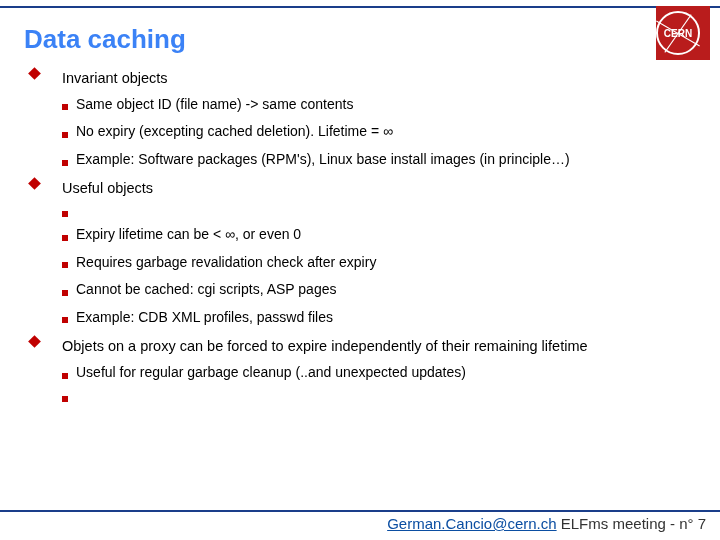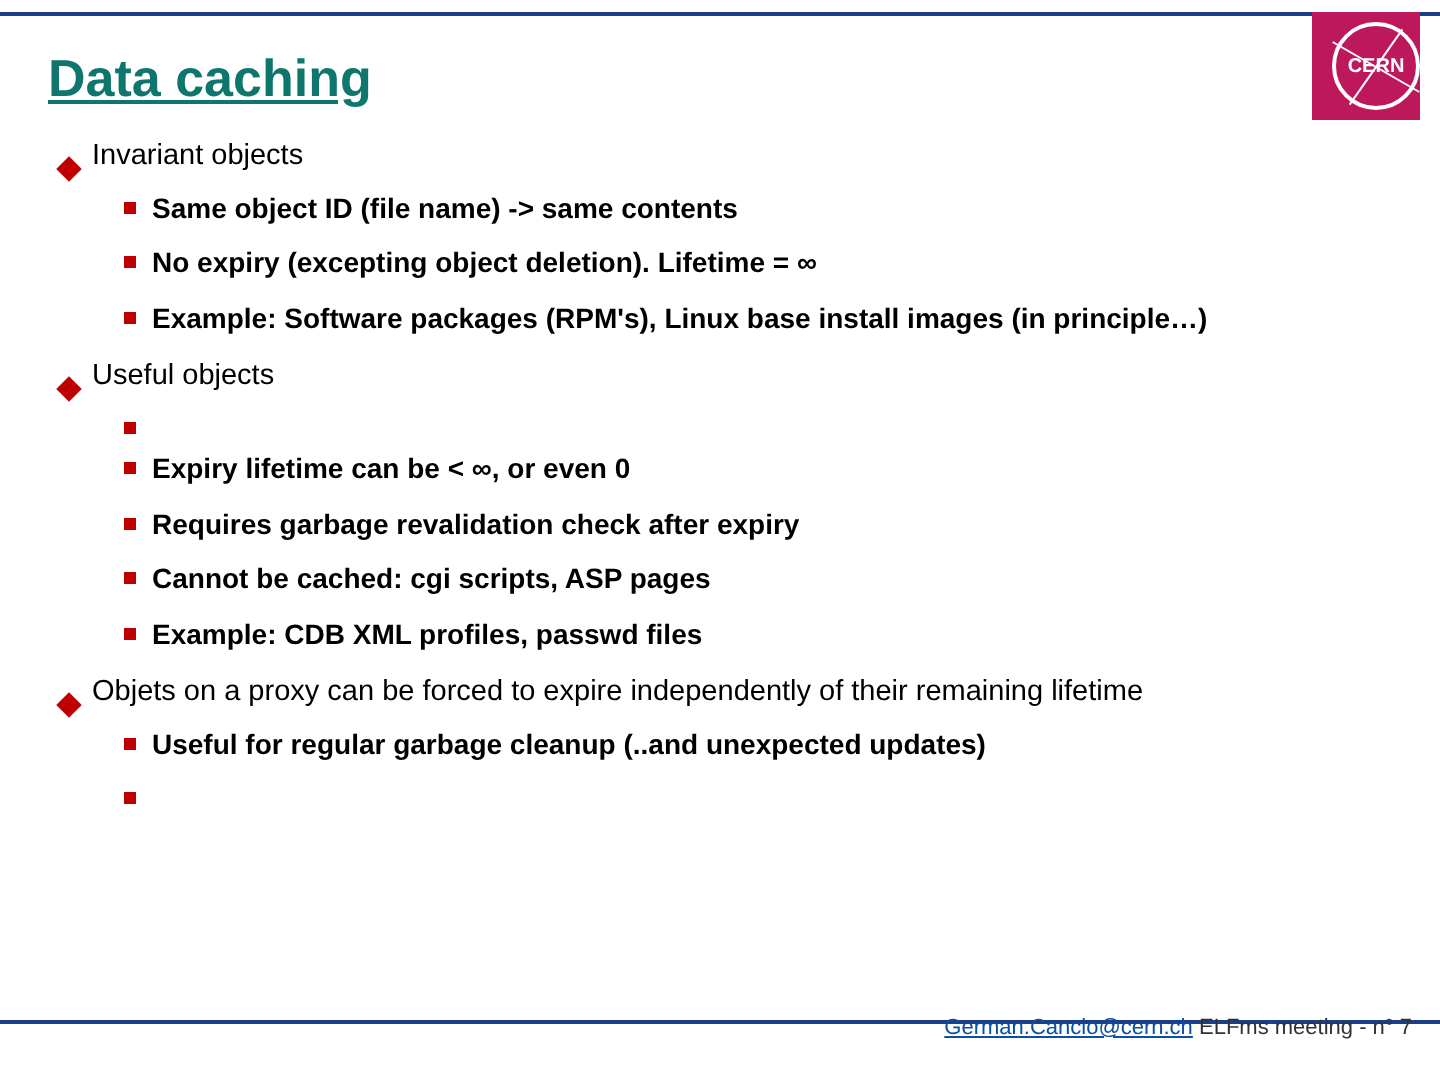--- a/index.html
+++ b/index.html
@@ -26,24 +26,24 @@
     width: 720px;
     height: 2px;
     background: #1a3e8a;
   }
   .logo {
     position: absolute;
     top: 6px;
     right: 10px;
     width: 54px;
     height: 54px;
-    background: #be185d;
+    background: #b91c1c;
     display: flex;
     align-items: center;
-    justify-content: flex-end;
+    justify-content: flex-start;
   }
   .logo-inner {
     width: 40px;
     height: 40px;
     border: 2px solid #fff;
     border-radius: 50%;
     position: relative;
     display: flex;
     align-items: center;
     justify-content: center;
@@ -62,26 +62,25 @@
   }
   .logo-inner::after {
     content: "";
     position: absolute;
     width: 46px;
     height: 1px;
     background: #fff;
     transform: rotate(-55deg);
   }
   h1.title {
-    color: #0f766e;
+    color: #3b82f6;
     font-size: 26px;
     font-weight: bold;
     margin: 6px 0 14px 0;
     font-family: Verdana, Arial, sans-serif;
-    text-decoration: underline;
   }
   ul.top {
     list-style: none;
     padding: 0;
     margin: 0 0 0 6px;
   }
   ul.top > li {
     margin-bottom: 4px;
   }
   .diamond {
@@ -89,57 +88,57 @@
     width: 9px;
     height: 9px;
     background: #c00000;
     transform: rotate(45deg);
     margin-right: 7px;
     vertical-align: 1px;
     flex-shrink: 0;
   }
   .top-row {
     display: flex;
-    align-items: flex-end;
+    align-items: flex-start;
+    gap: 16px;
   }
   .top-text {
     font-size: 14.5px;
     color: #000;
     line-height: 1.35;
   }
   ul.sub {
     list-style: none;
     padding: 0;
     margin: 6px 0 10px 32px;
   }
   ul.sub > li {
     display: flex;
-    align-items: flex-start;
+    align-items: center;
     margin-bottom: 8px;
-    font-weight: bold;
   }
   .square {
     display: inline-block;
     width: 6px;
     height: 6px;
     background: #c00000;
     margin-right: 8px;
     margin-top: 6px;
     flex-shrink: 0;
   }
   .sub-text {
     font-size: 14px;
     color: #000;
     line-height: 1.4;
   }
   .footer {
     position: absolute;
-    bottom: 20px;
+    bottom: 8px;
     right: 14px;
-    font-size: 11px;
+    font-size: 15px;
     color: #333;
   }
   .footer a {
     color: #0b4ea2;
     text-decoration: underline;
   }
   .bottomline {
     position: absolute;
     bottom: 28px;
     left: 0;
@@ -167,21 +166,21 @@
         <span class="diamond"></span>
         <span class="top-text">Invariant objects</span>
       </div>
       <ul class="sub">
         <li>
             <span class="square"></span>
             <span class="sub-text">Same object ID (file name) -&gt; same contents</span>
           </li>
         <li>
             <span class="square"></span>
-            <span class="sub-text">No expiry (excepting object deletion). Lifetime = ∞</span>
+            <span class="sub-text">No expiry (excepting cached deletion). Lifetime = ∞</span>
           </li>
         <li>
             <span class="square"></span>
             <span class="sub-text">Example: Software packages (RPM's), Linux base install images (in principle…)</span>
           </li>
       </ul>
     </li>
 
     <li>
       <div class="top-row">

